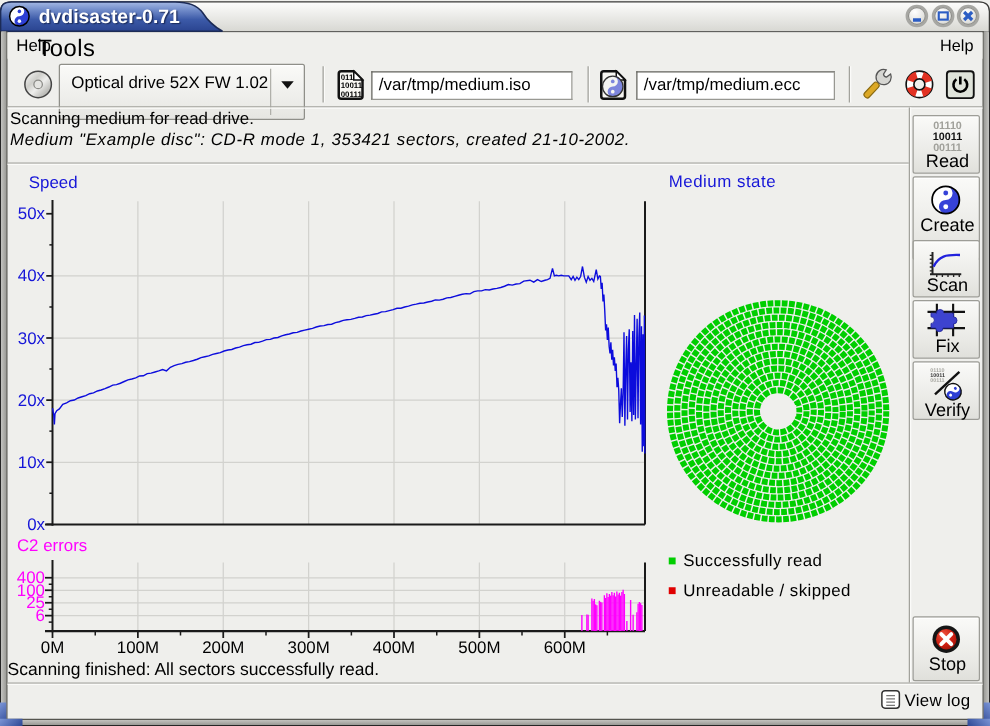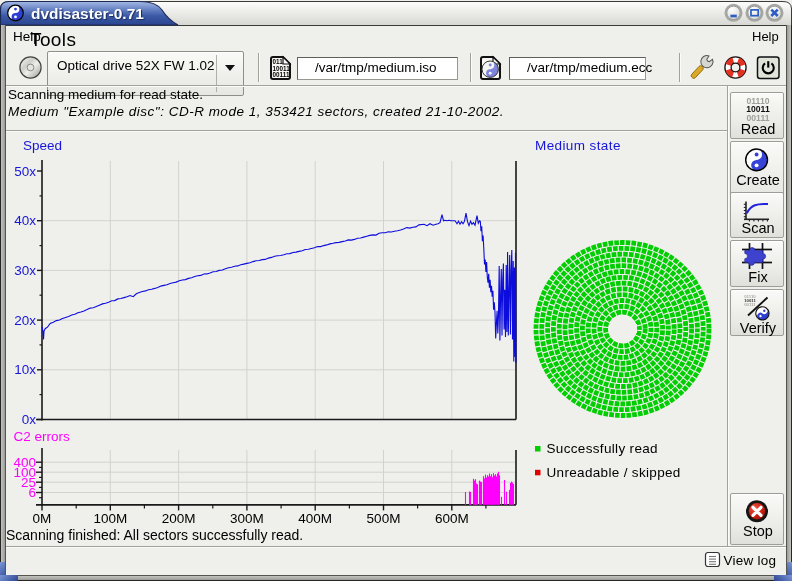--- a/index.html
+++ b/index.html
@@ -1,19 +1,19 @@
 <!DOCTYPE html>
 <html><head><meta charset="utf-8"><style>
 * {margin:0;padding:0;box-sizing:border-box;-webkit-font-smoothing:antialiased}
 body {width:792px;height:581px;position:relative;font-family:"Liberation Sans",sans-serif;background:#efefec;overflow:hidden;transform:translateZ(0)}
 svg text {font-family:"Liberation Sans",sans-serif}
 .sbtn {position:absolute;left:730px;width:54px;border:1px solid #9d9d97;border-radius:2px;
 background:linear-gradient(180deg,#fafaf8,#e9e9e5 70%,#e0e0db);box-shadow:inset 0 1px 0 #fff}
 .sep-v {position:absolute;width:2px;border-left:1px solid #a2a29c;border-right:1px solid #fbfbf9}
-.entry {position:absolute;background:#fff;border:1px solid #989892;border-top-color:#60605a;border-left-color:#60605a;font-size:13.5px;line-height:19px;padding-left:17px;white-space:nowrap}
+.entry {position:absolute;background:#fff;border:1px solid #989892;border-top-color:#60605a;border-left-color:#60605a;font-size:13.5px;line-height:19px;padding-left:5px;white-space:nowrap}
 </style></head><body>
 <svg style="position:absolute;left:0;top:0" width="792" height="26" viewBox="0 0 792 26">
 <defs>
 <linearGradient id="tg" x1="0" y1="0" x2="0" y2="1">
         <stop offset="0" stop-color="#fdfdfc"></stop>
         <stop offset="1" stop-color="#d7d7d2"></stop>
       </linearGradient>
 <linearGradient id="bg1" x1="0" y1="0" x2="0" y2="1">
         <stop offset="0" stop-color="#a5b9e4"></stop>
         <stop offset="0.25" stop-color="#7690cc"></stop>
@@ -121,27 +121,27 @@
 </g>
 </svg>
 <div style="position:absolute;left:47px;top:51px;width:197px;height:45px;border:1px solid #8f8f89;border-radius:2px;background:linear-gradient(180deg,#fafaf8,#e6e6e2);box-shadow:inset 0 1px 0 #fff">
 <div style="position:absolute;left:9px;top:6px;font-size:13.5px">Optical drive 52X FW 1.02</div>
 <div style="position:absolute;right:26px;top:3px;bottom:3px;width:1px;background:#b0b0aa"></div>
 <div style="position:absolute;right:8px;top:13px;width:0;height:0;border-left:5.5px solid transparent;border-right:5.5px solid transparent;border-top:6px solid #111"></div>
 </div>
 <div class="sep-v" style="left:258px;top:53px;height:29px"></div>
 <div class="entry" style="left:297px;top:57px;width:161px;height:23px">/var/tmp/medium.iso</div>
 <div class="sep-v" style="left:470px;top:53px;height:29px"></div>
-<div class="entry" style="left:509px;top:57px;width:137px;height:23px">/var/tmp/medium.ecc</div>
+<div class="entry" style="left:509px;top:57px;width:159px;height:23px">/var/tmp/medium.ecc</div>
 <div class="sep-v" style="left:679px;top:53px;height:29px"></div>
 
 <div style="position:absolute;left:6px;top:85px;width:780px;height:1px;background:#a2a29c"></div>
 <div style="position:absolute;left:6px;top:86px;width:780px;height:1px;background:#fbfbf9"></div>
 
-<div style="position:absolute;left:8px;top:87px;font-size:13.5px">Scanning medium for read state.</div>
+<div style="position:absolute;left:8px;top:87px;font-size:13.5px">Scanning medium for read drive.</div>
 <div style="position:absolute;left:8px;top:104px;font-size:13.5px;font-style:italic;letter-spacing:0.5px">Medium "Example disc": CD-R mode 1, 353421 sectors, created 21-10-2002.</div>
 
 <div style="position:absolute;left:6px;top:130px;width:721px;height:1px;background:#a2a29c"></div>
 <div style="position:absolute;left:6px;top:131px;width:721px;height:1px;background:#fbfbf9"></div>
 
 <svg style="position:absolute;left:0;top:0" width="727" height="560" viewBox="0 0 727 560">
 <line x1="110.3" y1="161" x2="110.3" y2="419.5" stroke="#d2d2ce" stroke-width="1"></line>
     <line x1="178.6" y1="161" x2="178.6" y2="419.5" stroke="#d2d2ce" stroke-width="1"></line>
     <line x1="246.9" y1="161" x2="246.9" y2="419.5" stroke="#d2d2ce" stroke-width="1"></line>
     <line x1="315.2" y1="161" x2="315.2" y2="419.5" stroke="#d2d2ce" stroke-width="1"></line>

